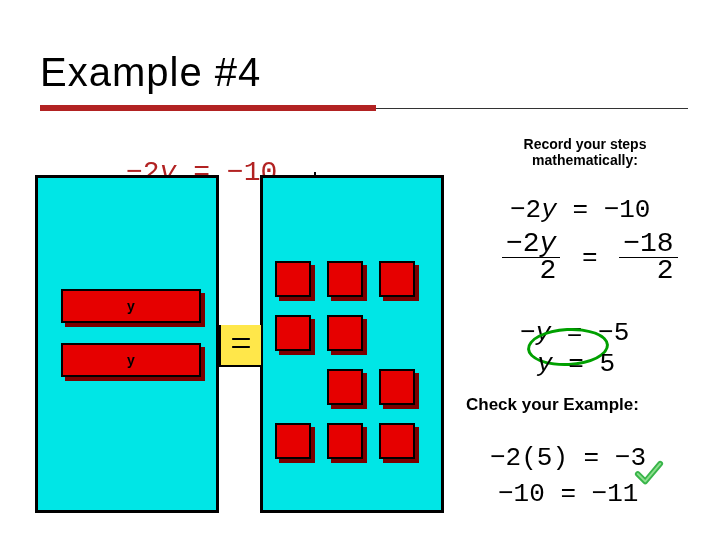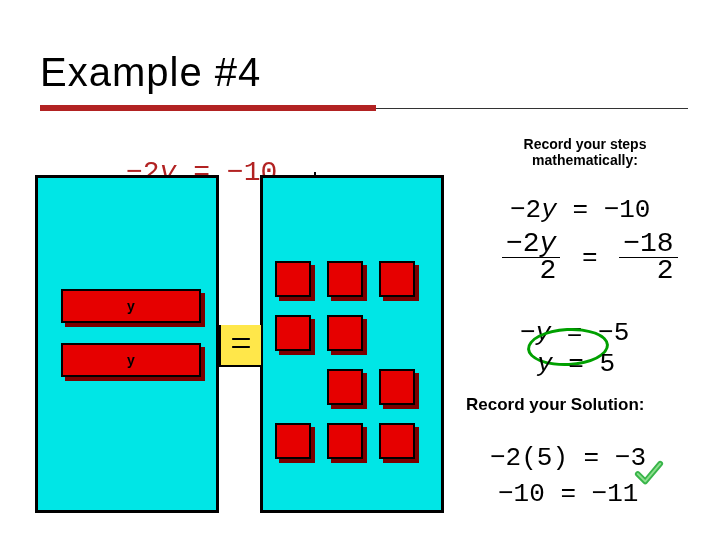--- a/index.html
+++ b/index.html
@@ -201,21 +201,21 @@
 
   <div class="math eq3">
     <span class="n">−</span>y<span class="n"> = −5</span>
   </div>
 
   <div class="circle-ans"></div>
   <div class="math eq4">
     y<span class="n"> = 5</span>
   </div>
 
-  <div class="check-label">Record your Solution:</div>
+  <div class="check-label">Check your Example:</div>
 
   <div class="math eq5">
     <span class="n">−2(5) = −3</span>
   </div>
   <div class="math eq6">
     <span class="n">−10 = −11</span>
   </div>
 
   <svg class="checkmark" viewBox="0 0 32 32">
     <path d="M4 17 L12 25 L28 6" fill="none" stroke="#39b54a" stroke-width="6" stroke-linecap="round" stroke-linejoin="round"></path>

